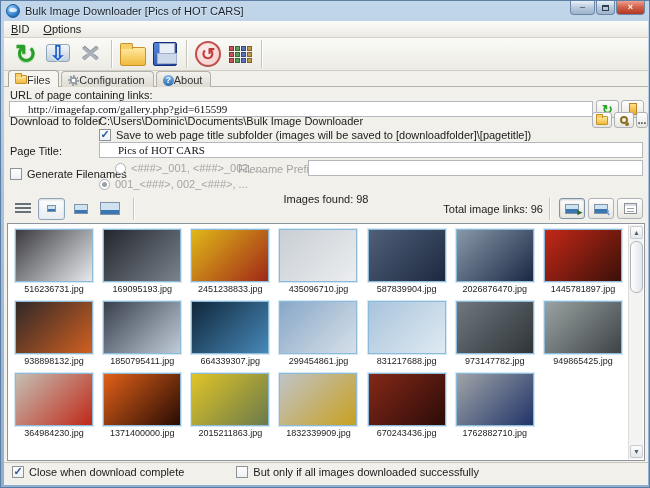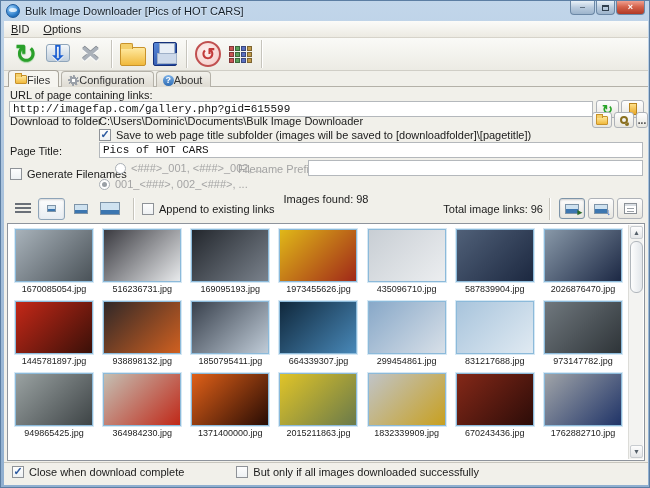--- a/index.html
+++ b/index.html
@@ -46,21 +46,21 @@
   .tab{height:16px;padding:1px 8px 0 6px;margin-right:2px;border:1px solid #b4b1a8;border-bottom:none;border-radius:4px 4px 0 0;
     background:linear-gradient(180deg,#f2f1ec,#dedbd2);display:flex;align-items:center;gap:0;font-size:11px;color:#333;}
   .tab.active{background:#f6f5f0;height:17px;margin-top:-1px;border-color:#a8a49a;}
   .tabline{position:absolute;top:65px;left:0;right:0;height:1px;background:#b4b1a8;z-index:1;}
   .mini-folder{width:12px;height:9px;background:linear-gradient(180deg,#ffe9a0,#f0b93c);border:1px solid #c8922a;border-radius:1px;position:relative;}
   .mini-folder::before{content:"";position:absolute;left:-1px;top:-3px;width:5px;height:3px;background:#f4cf6a;border:1px solid #c8922a;border-bottom:none;}
   .mini-gear{width:11px;height:11px;border-radius:50%;background:radial-gradient(circle,#fff 0 2px,#9aa0a8 2px 4px,transparent 4px),repeating-conic-gradient(#9aa0a8 0 20deg,transparent 20deg 45deg);}
   .mini-about{width:11px;height:11px;border-radius:50%;background:linear-gradient(180deg,#7db2e8,#2e6cb4);color:#fff;font-size:9px;font-weight:bold;display:flex;align-items:center;justify-content:center;line-height:1;}
   
   .lbl{position:absolute;white-space:nowrap;}
-  .field{position:absolute;background:#fff;border:1px solid #b4b8bc;font-family:Liberation Mono, monospace;font-size:11px;padding:1px 3px;color:#111;}
+  .field{position:absolute;background:#fff;border:1px solid #b4b8bc;font-family:Liberation Serif, serif;font-size:11px;padding:1px 18px;color:#111;}
   .field:disabled{color:#999;background:#fff;}
   .sbtn{position:absolute;height:18px;border:1px solid #aeb2b8;border-radius:3px;background:linear-gradient(180deg,#fefefe,#e7e6e0);display:flex;align-items:center;justify-content:center;font-size:10px;color:#444;}
   .cb{width:12px;height:12px;border:1px solid #8e9297;background:linear-gradient(180deg,#fdfdfd,#eef1f3);display:inline-flex;align-items:center;justify-content:center;flex:0 0 auto;position:relative;}
   .cb.on::after{content:"✓";color:#2c5aa0;font-size:11px;font-weight:bold;line-height:1;margin-top:-1px;}
   .cbrow{position:absolute;display:flex;align-items:center;gap:5px;white-space:nowrap;}
   .radio{width:11px;height:11px;border:1px solid #aab0b6;border-radius:50%;background:#fff;display:inline-flex;align-items:center;justify-content:center;flex:0 0 auto;}
   .radio.on::after{content:"";width:5px;height:5px;border-radius:50%;background:#9aa0a6;}
   .dim{color:#a4a4a4;}
   .center-lbl{position:absolute;left:0;right:0;text-align:center;}
   
@@ -224,56 +224,48 @@
       <span class="vbtn sel">
           <span class="pic s"></span>
         </span>
       <span class="vbtn">
           <span class="pic m"></span>
         </span>
       <span class="vbtn">
           <span class="pic l"></span>
         </span>
       <span class="tsep" style="height:22px;margin:0 8px;"></span>
-      <span class="cbrow" style="position:static;display:flex;">
-        <span class="cb"></span>
-        <span>Append to existing links</span>
-      </span>
       <span style="margin-left:auto;">Total image links: 96</span>
       <span class="tsep" style="height:22px;margin:0 6px;"></span>
       <span class="rbtn sel">
           <span class="rpic"></span>
           <span class="rbadge" style="color:#2a6a2a;">▸</span>
         </span>
       <span class="rbtn">
           <span class="rpic"></span>
           <span class="rbadge" style="color:#1d5fd0;">↓</span>
         </span>
       <span class="rbtn">
           <span class="doc-ic"></span>
         </span>
     </div>
 
     <div class="listarea">
       <div class="grid">
         <div class="cell">
-            <div class="timg" style="background: linear-gradient(135deg, rgb(168, 178, 186), rgb(74, 82, 88));"></div>
-            <div class="tname">1670085054.jpg</div>
-          </div>
-        <div class="cell">
             <div class="timg" style="background: linear-gradient(135deg, rgb(58, 58, 64), rgb(232, 234, 236));"></div>
             <div class="tname">516236731.jpg</div>
           </div>
         <div class="cell">
             <div class="timg" style="background: linear-gradient(135deg, rgb(35, 39, 45), rgb(122, 130, 140));"></div>
             <div class="tname">169095193.jpg</div>
           </div>
         <div class="cell">
             <div class="timg" style="background: linear-gradient(135deg, rgb(224, 184, 24), rgb(160, 40, 24));"></div>
-            <div class="tname">1973455626.jpg</div>
+            <div class="tname">2451238833.jpg</div>
           </div>
         <div class="cell">
             <div class="timg" style="background: linear-gradient(135deg, rgb(200, 206, 212), rgb(236, 238, 240));"></div>
             <div class="tname">435096710.jpg</div>
           </div>
         <div class="cell">
             <div class="timg" style="background: linear-gradient(135deg, rgb(80, 96, 120), rgb(28, 40, 64));"></div>
             <div class="tname">587839904.jpg</div>
           </div>
         <div class="cell">

